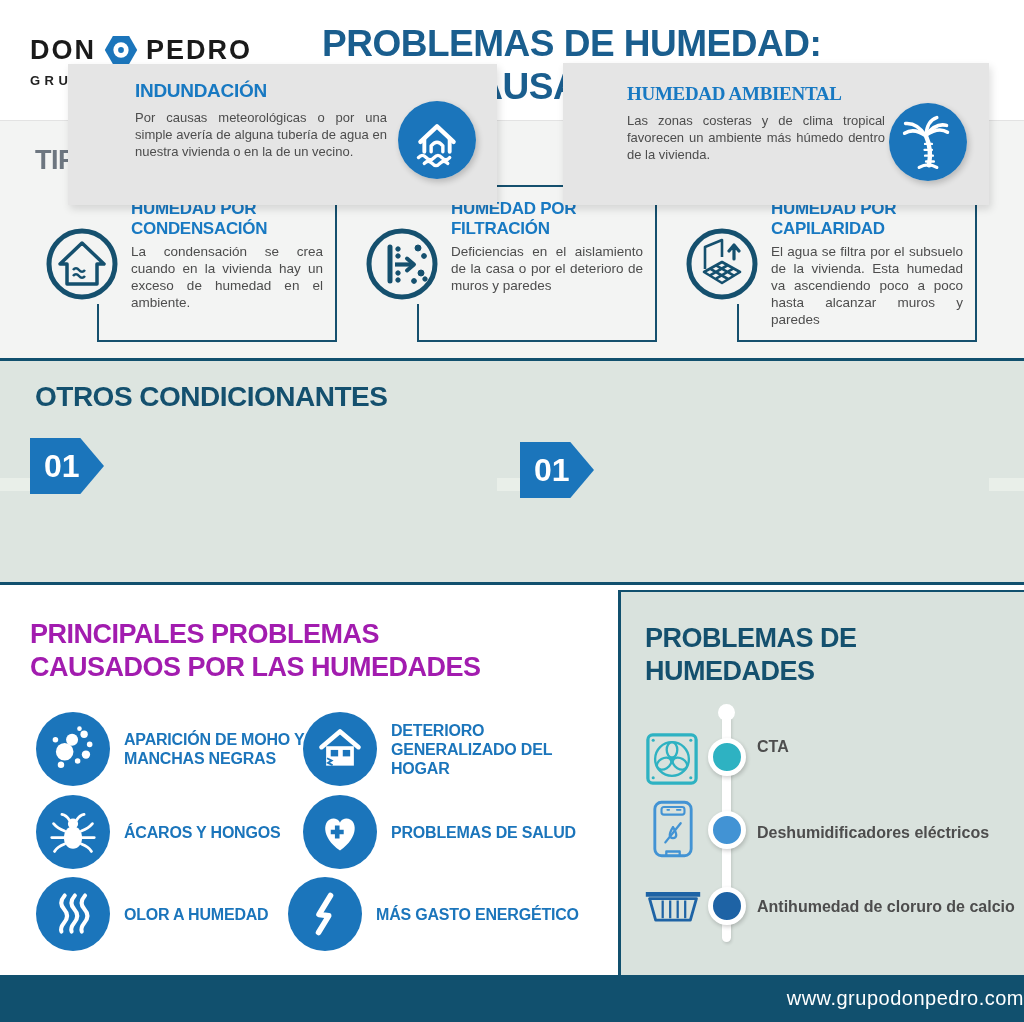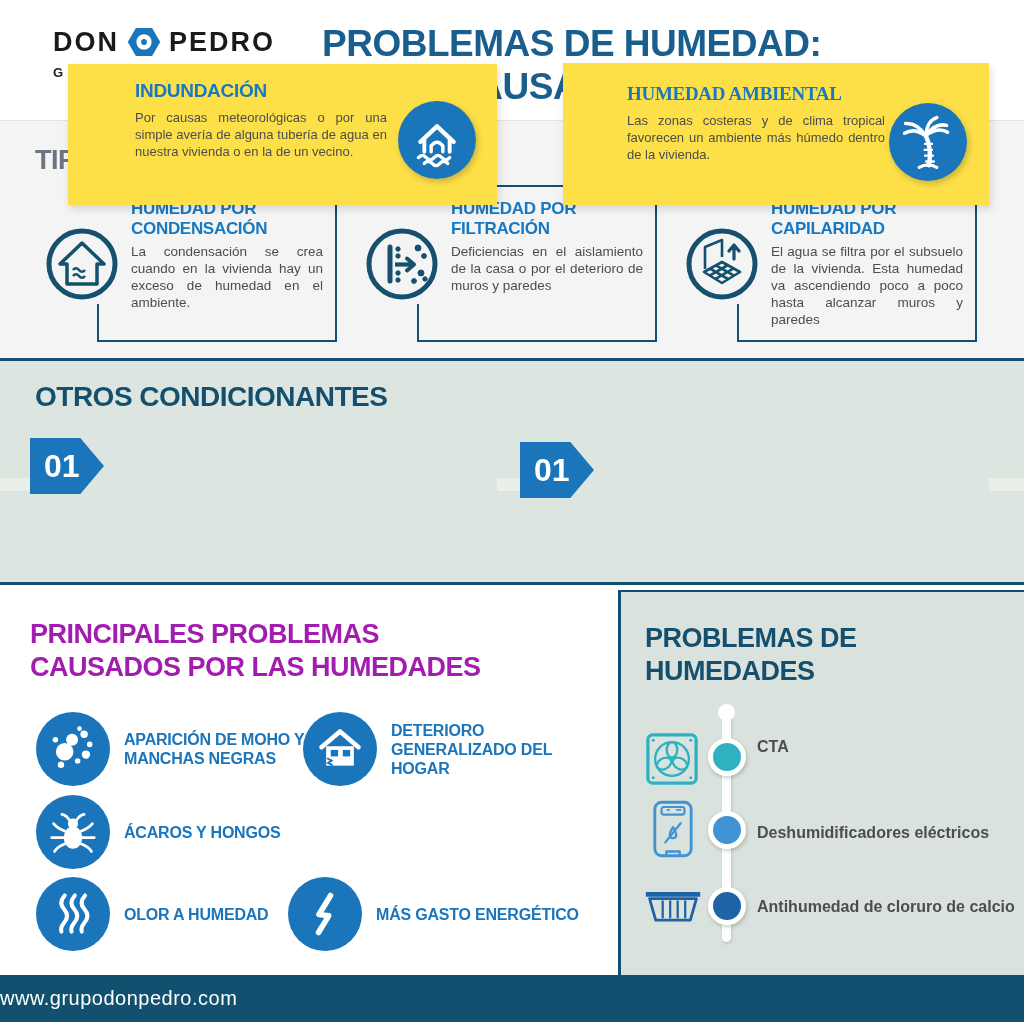--- a/index.html
+++ b/index.html
@@ -1,38 +1,38 @@
 <!DOCTYPE html>
 <html><head>
 <meta charset="utf-8">
 <style>
   html,body{margin:0;padding:0;background:#ffffff;font-family:"Liberation Sans",sans-serif;}
   #canvas{position:relative;width:1024px;height:1022px;background:#ffffff;overflow:hidden;}
 
   
   .header{position:absolute;left:0;top:0;width:1024px;height:120px;background:#fff;border-bottom:1px solid #e3e3e3;}
-  .logo{position:absolute;left:30px;top:24px;width:230px;margin-left:23px;}
+  .logo{position:absolute;left:30px;top:32px;width:230px;}
   .logo-row{display:flex;align-items:center;gap:7px;}
   .logo-word{font-size:27px;font-weight:bold;color:#1a1a1a;letter-spacing:2px;}
   .logo-sub{margin-top:5px;font-size:13px;font-weight:bold;color:#222;letter-spacing:4.5px;}
   .main-title{position:absolute;left:322px;top:22px;font-size:37px;font-weight:bold;color:#1a5e8e;line-height:43px;letter-spacing:-0.5px;}
 
   
   .sec-types{position:absolute;left:0;top:121px;width:1024px;height:237px;background:#f3f4f3;}
   .types-heading{position:absolute;left:35px;top:24px;font-size:27px;font-weight:bold;color:#6d7680;letter-spacing:-0.5px;}
   .type-card{position:absolute;top:64px;width:240px;height:157px;border-top:2px solid #15506e;border-right:2px solid #15506e;border-bottom:2px solid #15506e;box-sizing:border-box;}
   .type-card::after{content:"";position:absolute;left:0;bottom:0;width:2px;height:36px;background:#15506e;}
   .type-card .t-icon{position:absolute;left:-53px;top:39px;width:76px;height:76px;background:#f3f4f3;border-radius:50%;}
   .type-title{margin:12px 10px 4px 34px;font-size:17px;font-weight:bold;color:#1879c2;line-height:20px;letter-spacing:-0.3px;width:160px;}
   .type-text{margin:4px 12px 0 34px;font-size:13.5px;color:#4d4d4d;line-height:17px;text-align:justify;}
 
   
   .sec-cond{position:absolute;left:0;top:358px;width:1024px;height:227px;background:#dde5e0;border-top:3px solid #11506e;border-bottom:3px solid #11506e;box-sizing:border-box;}
   .cond-heading{position:absolute;left:35px;top:20px;font-size:28px;font-weight:bold;color:#14506e;letter-spacing:-0.5px;}
-  .cond-card{position:absolute;background:#fde047;box-shadow:2px 4px 8px rgba(0,0,0,.13);}
+  .cond-card{position:absolute;background:#e5e5e5;box-shadow:2px 4px 8px rgba(0,0,0,.13);}
   .cond-card1{left:68px;top:64px;width:429px;height:141px;}
   .cond-card2{left:563px;top:63px;width:426px;height:142px;}
   .cond-title{position:absolute;font-size:19px;font-weight:bold;color:#1879c2;letter-spacing:-0.3px;}
   .cond-text{position:absolute;font-size:13px;color:#4d4d4d;line-height:17px;text-align:justify;}
   .badge{position:absolute;width:74px;height:56px;background:#1b75bb;color:#fff;font-size:32px;font-weight:bold;display:flex;align-items:center;justify-content:flex-start;padding-left:14px;box-sizing:border-box;clip-path:polygon(0 0,68% 0,100% 50%,68% 100%,0 100%);}
   .cond-icon{position:absolute;width:78px;height:78px;border-radius:50%;box-shadow:2px 3px 6px rgba(0,0,0,.2);}
   .connector{position:absolute;height:13px;background:#e9efe9;top:478px;}
 
   
   .sec-problems{position:absolute;left:0;top:585px;width:618px;height:390px;background:#fff;}
@@ -47,21 +47,21 @@
   .timeline{position:absolute;left:101px;top:120px;width:9px;height:230px;background:#fff;border-radius:5px;box-shadow:1px 2px 3px rgba(0,0,0,.12);}
   .tl-topdot{position:absolute;left:97px;top:112px;width:17px;height:17px;border-radius:50%;background:#fff;}
   .tl-dot{position:absolute;width:28px;height:28px;border-radius:50%;border:5px solid #fff;box-shadow:1px 2px 4px rgba(0,0,0,.2);}
   .dot-teal{background:#2eb2c2;}
   .dot-mid{background:#4293d4;}
   .dot-dark{background:#1e63a5;}
   .sol-icon{position:absolute;}
   .sol-label{position:absolute;font-size:16px;font-weight:bold;color:#4d4d4d;line-height:22px;}
 
   
-  .footer{position:absolute;left:0;top:975px;width:1024px;height:47px;background:#11506e;display:flex;align-items:center;justify-content:flex-start;}
+  .footer{position:absolute;left:0;top:975px;width:1024px;height:47px;background:#11506e;display:flex;align-items:center;justify-content:flex-end;}
   .footer-url{color:#fff;font-size:20px;letter-spacing:0.5px;}
 </style>
 </head>
 <body>
 
 <div id="canvas">
 
   <div class="header">
     <div class="logo">
       <div class="logo-row">
@@ -239,20 +239,30 @@
           <g stroke="#ffffff" stroke-width="3" fill="none" stroke-linecap="round">
             <path d="M36 27 q-3 -5 -8 -6 M44 27 q3 -5 8 -6"></path>
             <path d="M31 39 q-8 -3 -12 -8 M30 46 h-13 M31 53 q-8 3 -11 8"></path>
             <path d="M49 39 q8 -3 12 -8 M50 46 h13 M49 53 q8 3 11 8"></path>
           </g>
         </svg>
       </div>
       <div class="prob-label" style="width:182px;">ÁCAROS Y HONGOS</div>
     </div>
 
+    <div class="prob-item" style="left:303px;top:210px;">
+      <div class="prob-icon">
+        <svg width="74" height="74" viewBox="0 0 80 80">
+          <circle cx="40" cy="40" r="40" fill="#1b75bb"></circle>
+          <path d="M40 60 C 19 46 21 26 33 25.5 C 38 25.3 40 30 40 30 C 40 30 42 25.3 47 25.5 C 59 26 61 46 40 60 Z" fill="#ffffff"></path>
+          <path d="M30 40 H44 M37 33 V47" stroke="#1b75bb" stroke-width="5"></path>
+        </svg>
+      </div>
+      <div class="prob-label" style="width:212px;">PROBLEMAS DE SALUD</div>
+    </div>
 
     <div class="prob-item" style="left:36px;top:292px;">
       <div class="prob-icon">
         <svg width="74" height="74" viewBox="0 0 80 80">
           <circle cx="40" cy="40" r="40" fill="#1b75bb"></circle>
           <g stroke="#ffffff" stroke-width="4.4" fill="none" stroke-linecap="round">
             <path d="M31 20 q-7 8 -0.5 15 q6.5 7 -0.5 15 q-4 5 -2.5 9"></path>
             <path d="M42 20 q-7 8 -0.5 15 q6.5 7 -0.5 15 q-4 5 -2.5 9"></path>
             <path d="M53 20 q-7 8 -0.5 15 q6.5 7 -0.5 15 q-4 5 -2.5 9"></path>
           </g>

